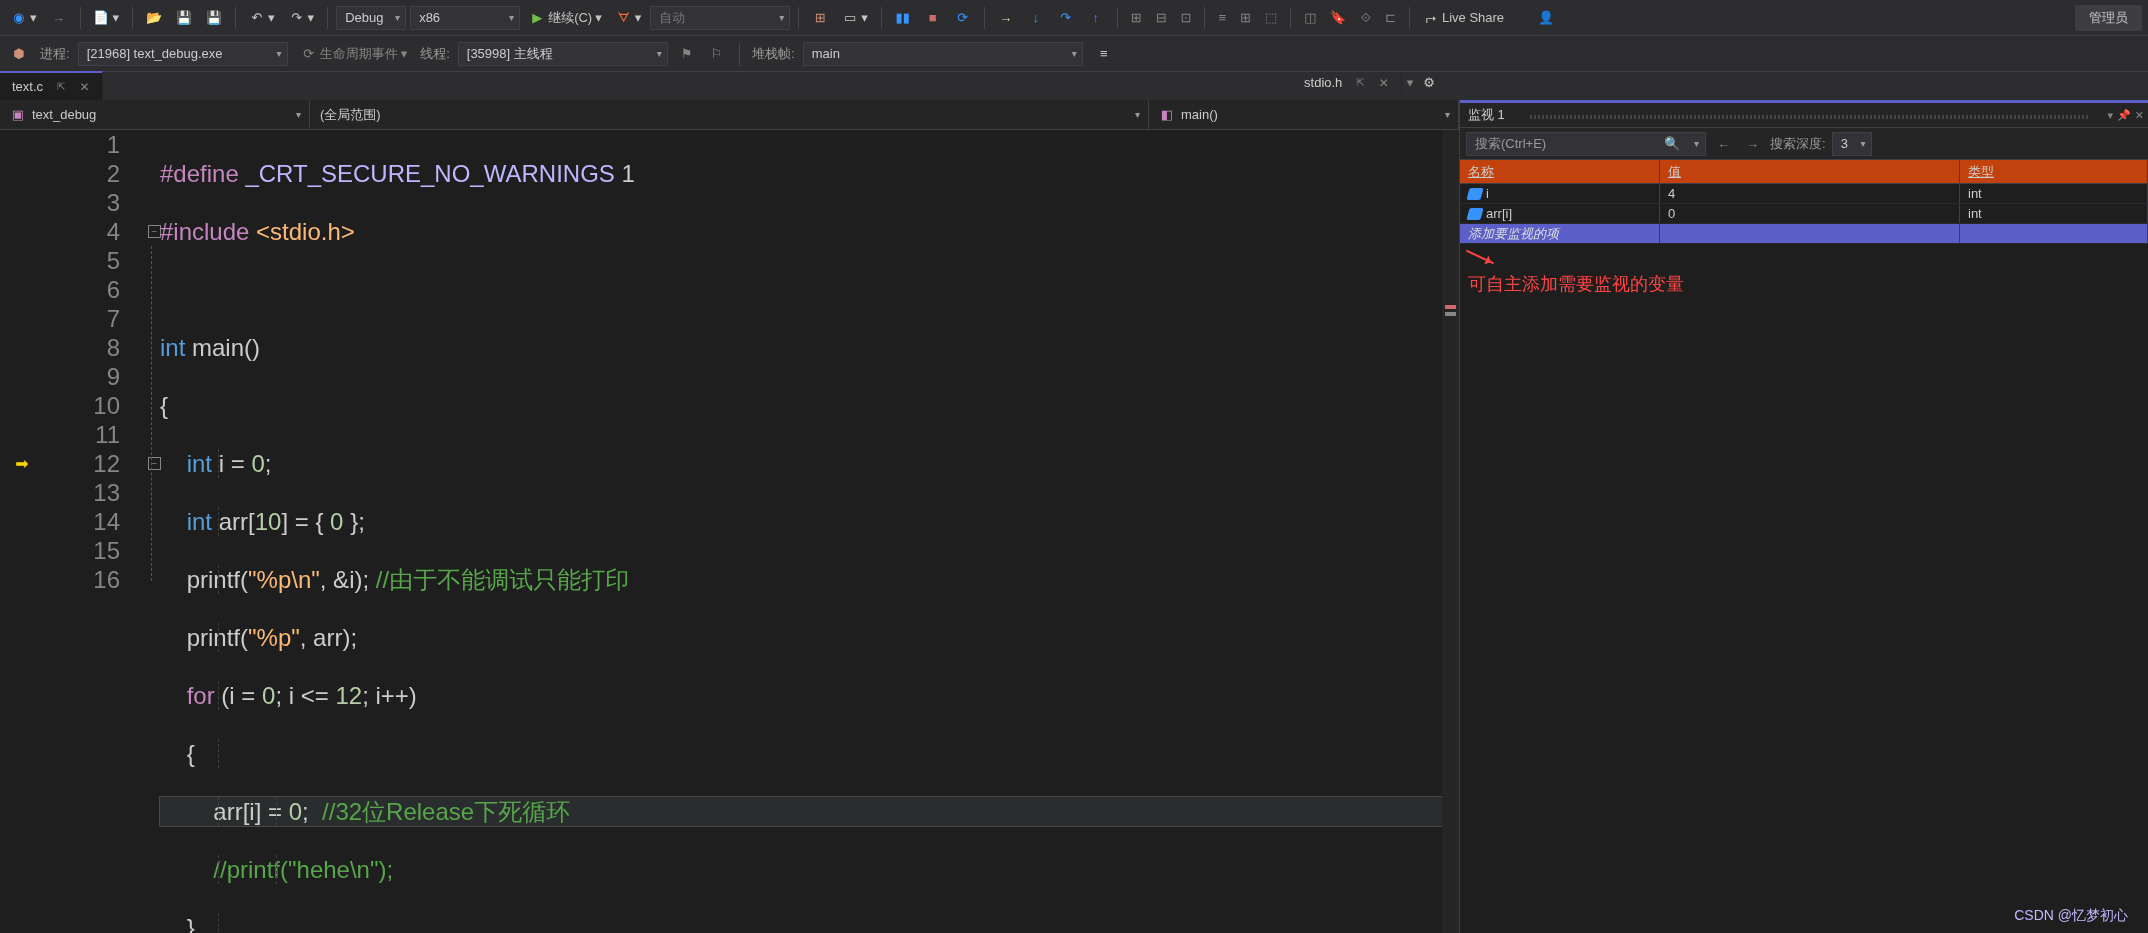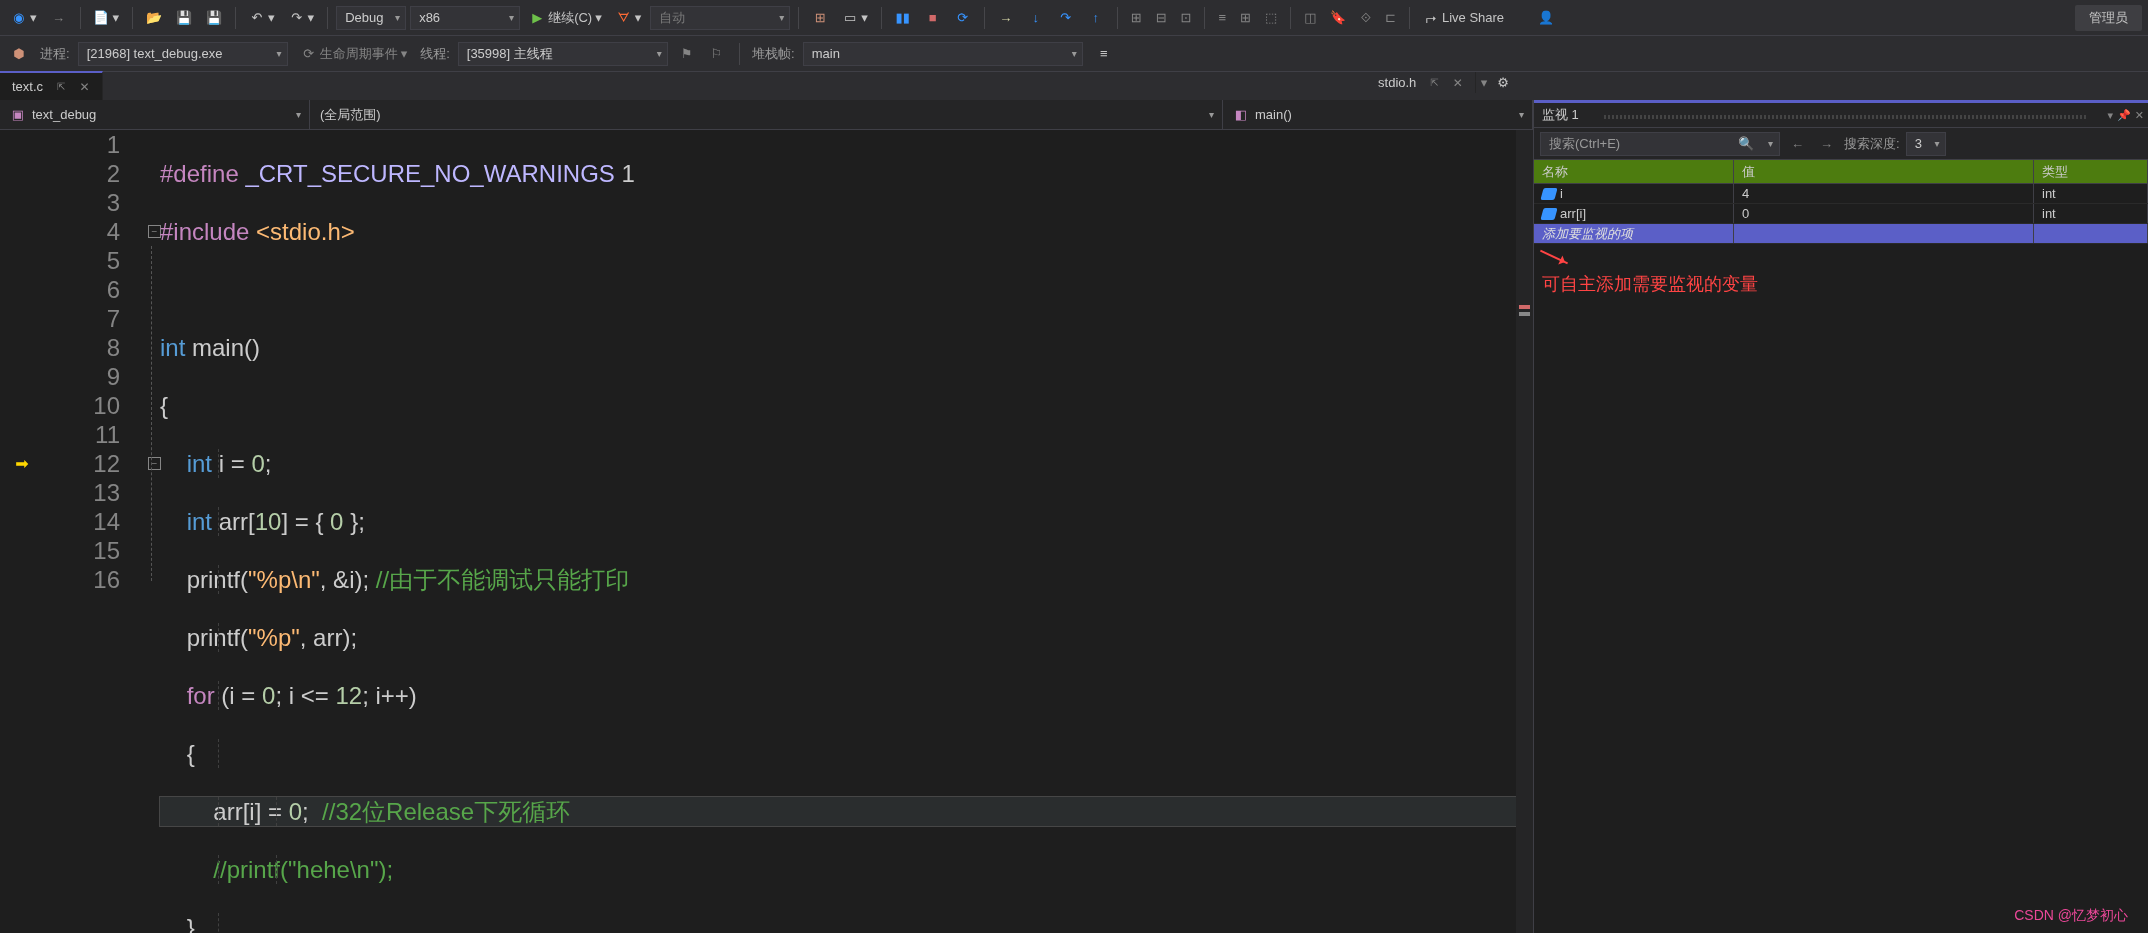--- a/index.html
+++ b/index.html
@@ -19,21 +19,21 @@
 .ic-yellow { color:#dcdcaa; }
 .ic-purple { color:#c586c0; }
 .ic-gray { color:#858585; }
 .tabs-row { height:28px; background:#2d2d30; display:flex; align-items:stretch; }
 .tab { padding:0 12px; display:flex; align-items:center; gap:14px; font-size:13px; border-right:1px solid #252526; cursor:pointer; }
 .tab.active { background:#1e1e1e; border-top:2px solid #5b5fc7; margin-top:-1px; }
 .tab .pin { color:#858585; font-size:10px; }
 .tab .close { color:#858585; font-size:12px; }
 .main-split { display:flex; height:calc(933px - 36px - 36px - 28px); }
 .editor-area { flex:1; display:flex; flex-direction:column; position:relative; }
-.right-area { width:615px; border-left:1px solid #3f3f46; display:flex; flex-direction:column; }
+.right-area { width:689px; border-left:1px solid #3f3f46; display:flex; flex-direction:column; }
 .nav-bar { height:30px; background:#252526; border-bottom:1px solid #3f3f46; display:flex; align-items:center; }
 .nav-combo { flex:1; padding:0 10px; font-size:13px; color:#ccc; display:flex; align-items:center; gap:6px; border-right:1px solid #3f3f46; height:100%; position:relative; }
 .nav-combo::after { content:"▾"; position:absolute; right:8px; color:#999; font-size:10px; }
 .code-wrap { flex:1; display:flex; position:relative; background:#1e1e1e; overflow:hidden; }
 .lineno-col { position:absolute; left:0; top:0; width:140px; font-family:Consolas,monospace; font-size:24px; line-height:29px; }
 .ln { text-align:right; padding-right:20px; color:#858585; height:29px; }
 .code-col { flex:1; font-family:Consolas,monospace; font-size:24px; line-height:29px; white-space:pre; padding-left:160px; position:relative; }
 .bp-mark { position:absolute; left:12px; width:20px; height:20px; display:flex; align-items:center; justify-content:center; }
 .yellow-arrow { color:#ffd700; font-size:16px; }
 .fold { width:13px; height:13px; border:1px solid #858585; display:flex; align-items:center; justify-content:center; font-size:10px; color:#858585; position:absolute; background:#1e1e1e; }
@@ -43,33 +43,33 @@
 .curr-line { background:#2a2d2e; outline:1px solid #464646; }
 .editor-tab-right { position:absolute; right:19px; top:0; display:flex; }
 .watch-hdr { height:28px; background:#252526; border-bottom:1px solid #3f3f46; display:flex; align-items:center; padding:0 8px; font-size:13px; position:relative; border-top:3px solid #5b5fc7; }
 .watch-hdr .dots { position:absolute; left:70px; right:60px; height:4px; background:repeating-linear-gradient(90deg,#444,#444 2px,transparent 2px,transparent 4px); top:12px; }
 .win-ctrls { position:absolute; right:4px; display:flex; gap:4px; font-size:11px; color:#858585; }
 .search-row { height:32px; background:#252526; display:flex; align-items:center; padding:0 6px; gap:6px; border-bottom:1px solid #3f3f46; }
 .search-box { flex:1; max-width:240px; background:#333337; border:1px solid #3f3f46; padding:3px 8px; font-size:13px; color:#999; height:24px; display:flex; align-items:center; position:relative; }
 .search-box .srch-ic { position:absolute; right:24px; color:#858585; }
 .search-box::after { content:"▾"; position:absolute; right:6px; color:#999; font-size:10px; }
 .watch-table { flex:1; background:#1e1e1e; font-size:13px; }
-.wt-head { display:flex; background:#4d7c0f; border-bottom:1px solid #3f3f46; height:24px; }
+.wt-head { display:flex; background:#c2410c; border-bottom:1px solid #3f3f46; height:24px;text-decoration:underline; }
 .wt-col { padding:3px 8px; border-right:1px solid #3f3f46; display:flex; align-items:center; }
 .wc-name { width:200px; } .wc-val { width:300px; } .wc-type { flex:1; }
 .wt-row { display:flex; height:20px; border-bottom:1px solid #2a2a2a; }
 .wt-row .wt-col { font-size:13px; }
 .wt-row.selected { background:#5b5fc7; color:#fff; }
 .wt-placeholder { font-style:italic; color:#888; }
 .badge { width:14px; height:12px; background:#3794ff; border-radius:2px; display:inline-block; margin-right:4px; transform:skewX(-15deg); }
 .red-annot { color:#ff4444; font-size:18px; position:absolute; font-weight:500; }
 .red-arrow { position:absolute; width:30px; height:2px; background:#ff4444; transform:rotate(25deg); }
 .red-arrow::after { content:""; position:absolute; right:-2px; top:-4px; border:5px solid transparent; border-left-color:#ff4444; }
 .admin-btn { background:#3e3e42; padding:4px 14px; font-size:13px; margin-left:auto; }
-.footer-mark { position:absolute; right:20px; bottom:8px; color:#ec4899; font-size:14px; }
+.footer-mark { position:absolute; right:20px; bottom:8px; color:#c4b5fd; font-size:14px; }
 .code-line { height:29px; display:flex; position:relative; }
 .indent-guide { position:absolute; border-left:1px dashed #404040; height:100%; }
 .overview { position:absolute; right:0; top:0; width:17px; height:100%; background:#252526; }
 .ov-mark { position:absolute; width:60%; left:20%; height:4px; }
 </style>
 </head>
 <body>
 
 <div class="toolbar">
   <span class="tb-btn"><span class="icon ic-blue">◉</span>▾</span>

